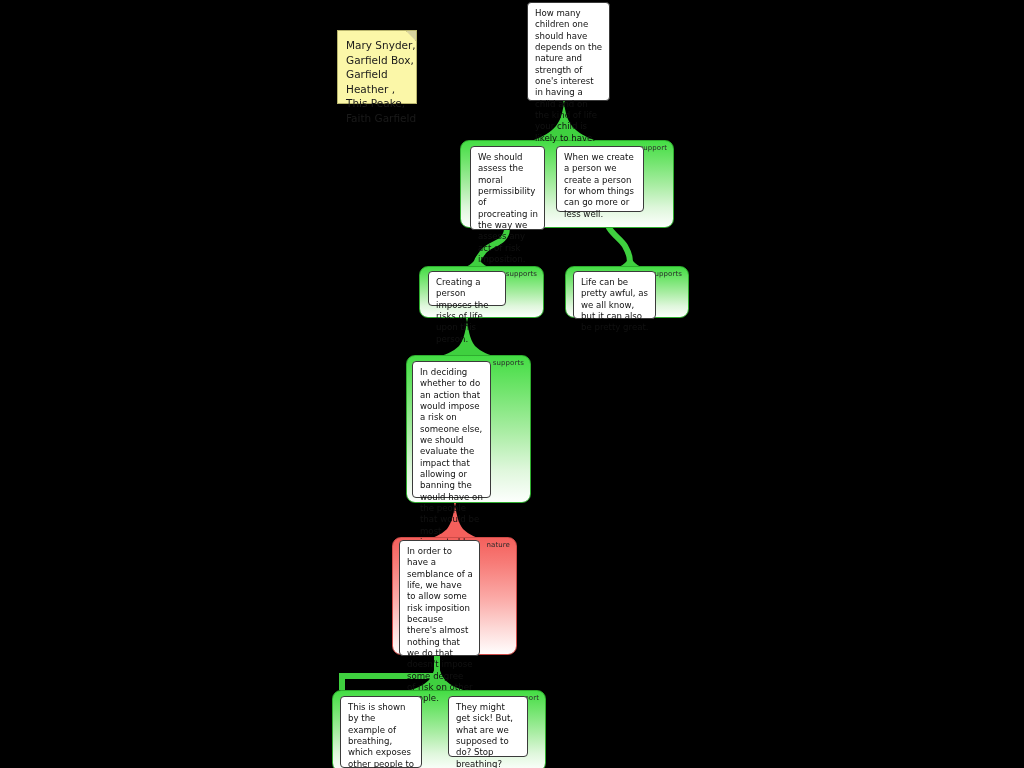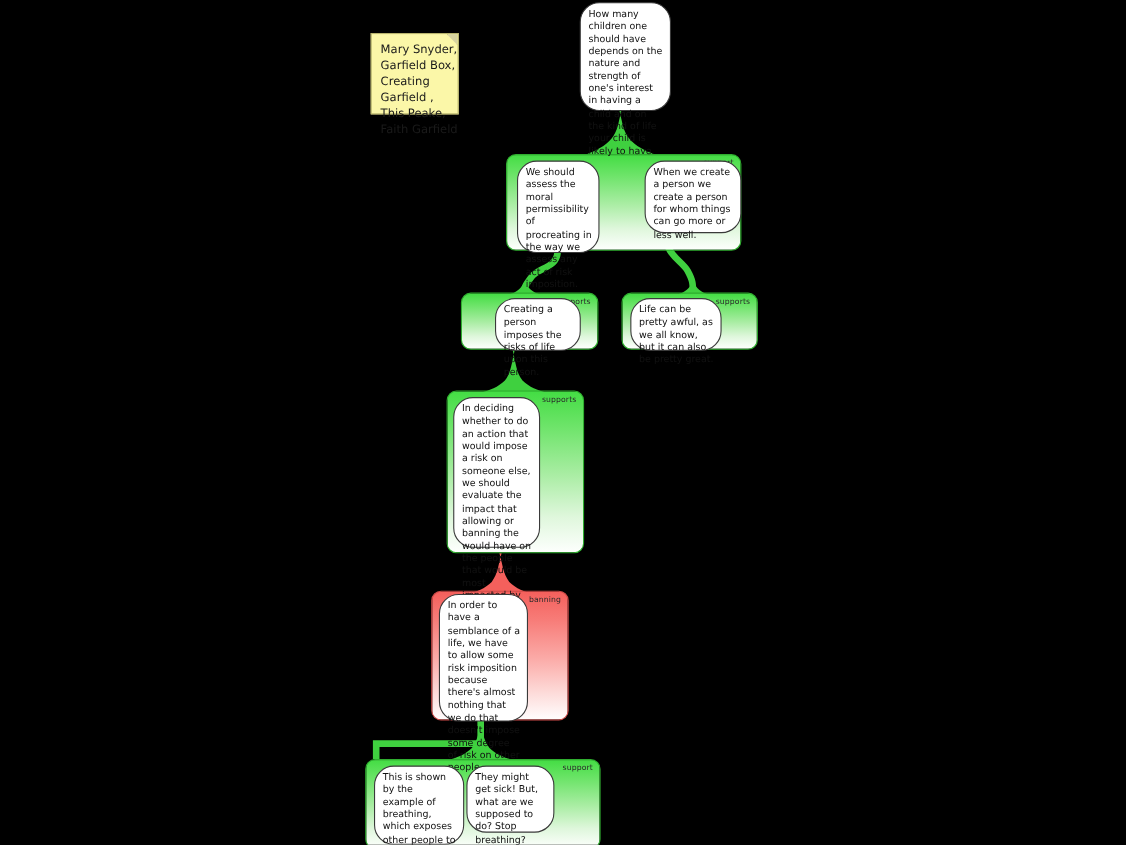--- a/index.html
+++ b/index.html
@@ -83,21 +83,21 @@
     letter-spacing: 0.1px;
     font-family: "DejaVu Sans", sans-serif;
   }
 
   
   .card {
     position: absolute;
     z-index: 4;
     background: #ffffff;
     border: 1px solid #3a3a3a;
-    border-radius: 18px;
+    border-radius: 4px;
     box-sizing: border-box;
     padding: 5px 6px 5px 7px;
     font-size: 8.6px;
     line-height: 11.35px;
     color: #111111;
     font-family: "DejaVu Sans", sans-serif;
     word-wrap: break-word;
   }
   .card.root {
     z-index: 5;
@@ -143,53 +143,53 @@
              C 451 686, 459 689, 467 691
              L 407 691
              C 415 689, 423 686, 429 680
              C 435 672, 435 665, 438 655 Z"></path>
   </svg>
 
   <div class="sticky" style="left:337px; top:30px; width:80px; height:74px;">
     <span class="fold"></span>
     <div class="sticky-line">Mary Snyder,</div>
     <div class="sticky-line">Garfield Box,</div>
-    <div class="sticky-line">Creating</div>
-    <div class="sticky-line">Garfield ,</div>
+    <div class="sticky-line">Garfield</div>
+    <div class="sticky-line">Heather ,</div>
     <div class="sticky-line">This Peake,</div>
     <div class="sticky-line">Faith Garfield</div>
   </div>
 
   <div class="card root" style="left:527px; top:2px; width:83px; height:99px;">How many children one should have depends on the nature and strength of one's interest in having a child and on the kind of life your child is likely to have.</div>
 
   <div class="group support" style="left:460px; top:140px; width:214px; height:88px;">
     <span class="group-label">support</span>
   </div>
   <div class="card" style="left:470px; top:146px; width:75px; height:84px;">We should assess the moral permissibility of procreating in the way we assess any act of risk imposition.</div>
-  <div class="card" style="left:556px; top:146px; width:88px; height:66px;margin-left:30px;">When we create a person we create a person for whom things can go more or less well.</div>
+  <div class="card" style="left:556px; top:146px; width:88px; height:66px;">When we create a person we create a person for whom things can go more or less well.</div>
 
   <div class="group support" style="left:419px; top:266px; width:125px; height:52px;">
     <span class="group-label">supports</span>
   </div>
-  <div class="card" style="left:450px; top:271px; width:78px; height:48px;">Creating a person imposes the risks of life upon this person.</div>
+  <div class="card" style="left:428px; top:271px; width:78px; height:35px;">Creating a person imposes the risks of life upon this person.</div>
 
   <div class="group support" style="left:565px; top:266px; width:124px; height:52px;">
     <span class="group-label">supports</span>
   </div>
   <div class="card" style="left:573px; top:271px; width:83px; height:48px;">Life can be pretty awful, as we all know, but it can also be pretty great.</div>
 
   <div class="group support" style="left:406px; top:355px; width:125px; height:148px;">
     <span class="group-label">supports</span>
   </div>
   <div class="card" style="left:412px; top:361px; width:79px; height:137px;">In deciding whether to do an action that would impose a risk on someone else, we should evaluate the impact that allowing or banning the would have on the people that would be most impacted by the act.</div>
 
   <div class="group oppose" style="left:392px; top:537px; width:125px; height:118px;">
-    <span class="group-label">banning</span>
+    <span class="group-label">nature</span>
   </div>
   <div class="card" style="left:399px; top:540px; width:81px; height:116px;">In order to have a semblance of a life, we have to allow some risk imposition because there's almost nothing that we do that doesn't impose some degree of risk on other people.</div>
 
   <div class="group support" style="left:332px; top:690px; width:214px; height:82px;">
     <span class="group-label">support</span>
   </div>
   <div class="card" style="left:340px; top:696px; width:82px; height:72px;">This is shown by the example of breathing, which exposes other people to our germs.</div>
-  <div class="card" style="left:424px; top:696px; width:80px; height:61px;">They might get sick! But, what are we supposed to do? Stop breathing?</div>
+  <div class="card" style="left:448px; top:696px; width:80px; height:61px;">They might get sick! But, what are we supposed to do? Stop breathing?</div>
 
 </div>
 
 </body></html>

